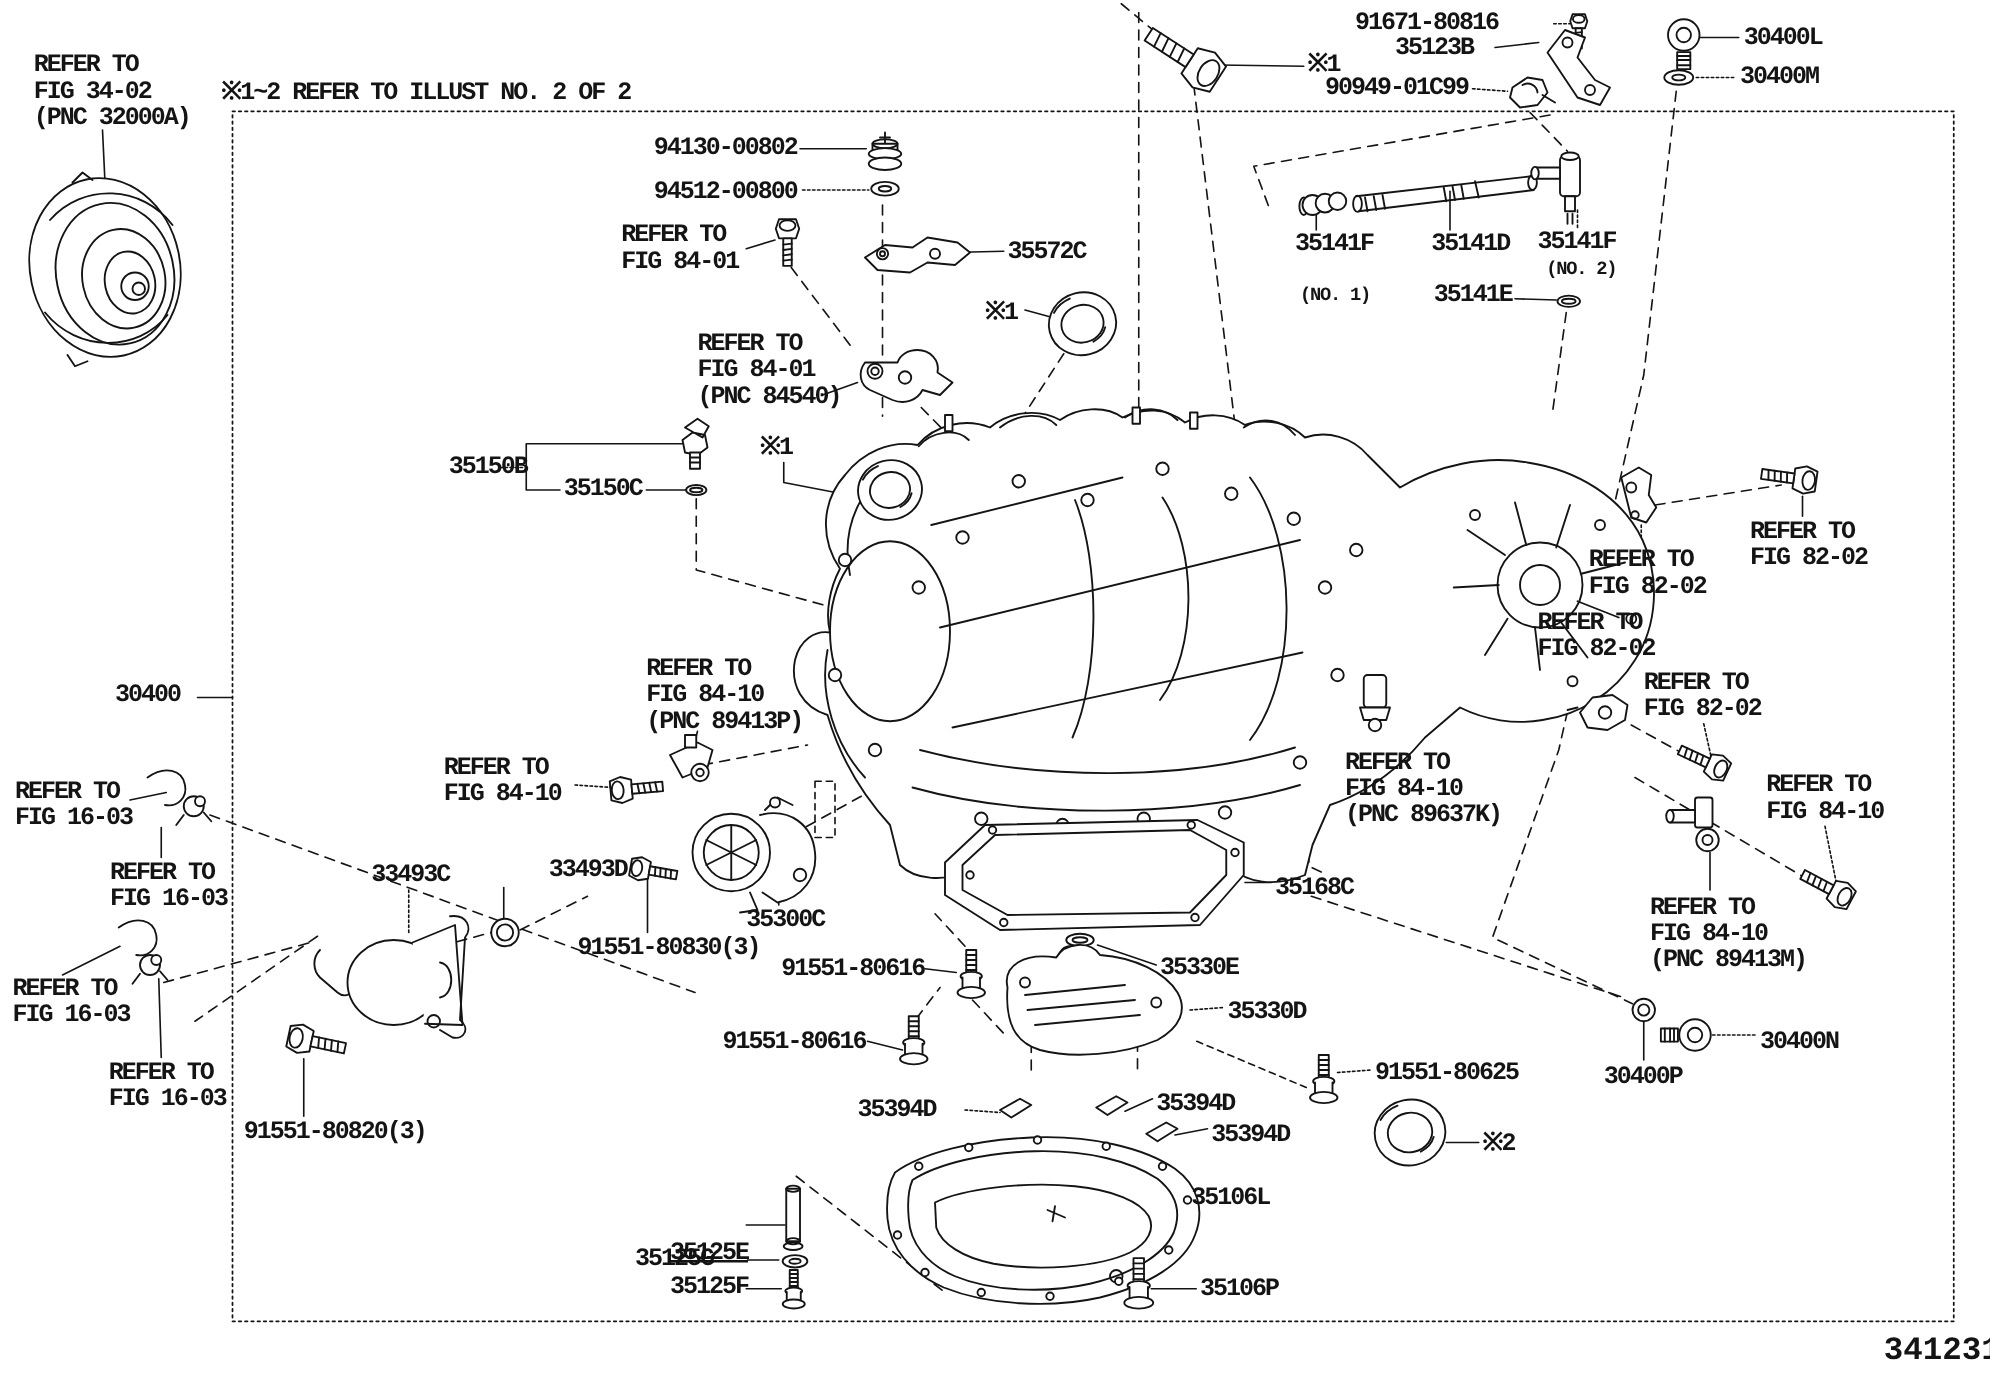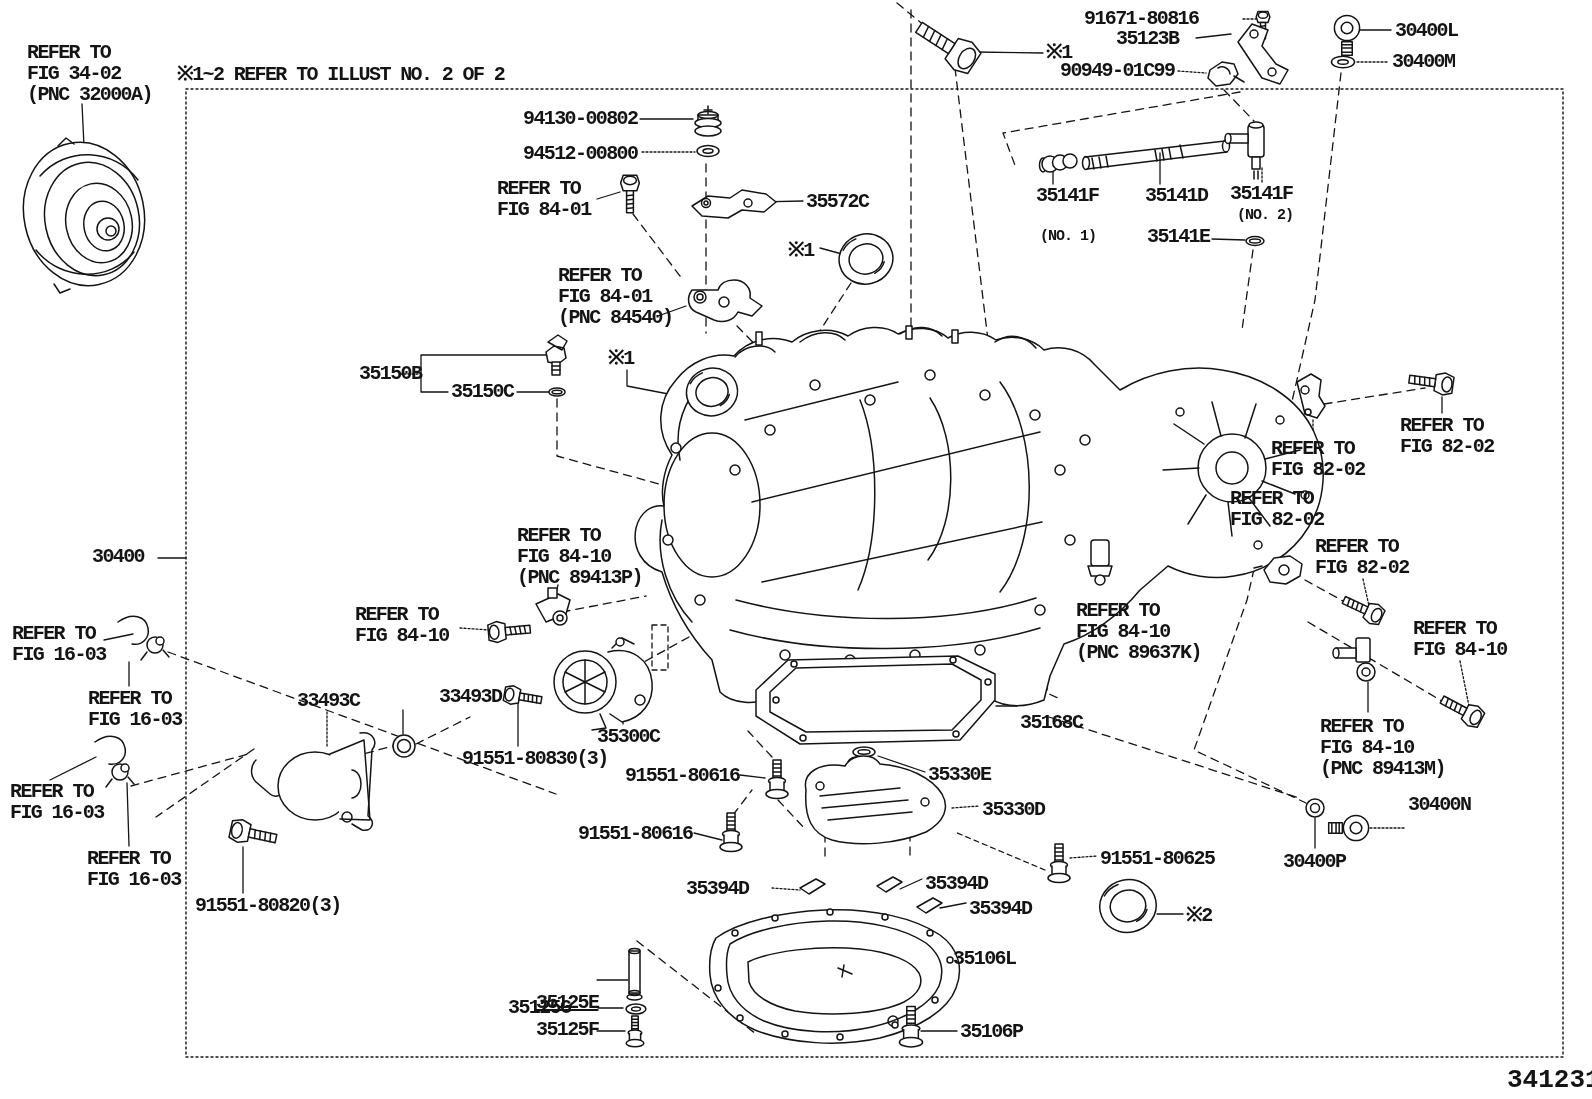--- a/index.html
+++ b/index.html
@@ -528,33 +528,33 @@
     <div class="lbl" style="left: 686px; top: 878px;">35394D</div>
     <div class="lbl" style="left: 925px; top: 873px;">35394D</div>
     <div class="lbl" style="left: 969px; top: 898px;">35394D</div>
     <div class="lbl" style="left: 1100px; top: 848px;">91551-80625</div>
     <div class="lbl" style="left: 1186px; top: 905px;">※2</div>
     <div class="lbl" style="left: 953px; top: 948px;">35106L</div>
     <div class="lbl" style="left: 536px; top: 992px; text-decoration: underline;">35125E</div>
     <div class="lbl" style="left: 508px; top: 997px;">35125G</div>
     <div class="lbl" style="left: 536px; top: 1019px;">35125F</div>
     <div class="lbl" style="left: 960px; top: 1021px;">35106P</div>
-    <div class="lbl" style="left: 1020px; top: 700px; margin-top: 12px;">35168C</div>
+    <div class="lbl" style="left: 1020px; top: 700px;">35168C</div>
     <div class="lbl" style="left: 1076px; top: 600px;">REFER TO
 FIG 84-10
 (PNC 89637K)</div>
     <div class="lbl" style="left: 1271px; top: 438px;">REFER TO
 FIG 82-02</div>
     <div class="lbl" style="left: 1400px; top: 415px;">REFER TO
 FIG 82-02</div>
     <div class="lbl" style="left: 1230px; top: 488px;">REFER TO
 FIG 82-02</div>
     <div class="lbl" style="left: 1315px; top: 536px;">REFER TO
 FIG 82-02</div>
     <div class="lbl" style="left: 1413px; top: 618px;">REFER TO
 FIG 84-10</div>
     <div class="lbl" style="left: 1320px; top: 716px;">REFER TO
 FIG 84-10
 (PNC 89413M)</div>
-    <div class="lbl" style="left: 1408px; top: 794px; font-family: Liberation Mono, monospace;">30400N</div>
+    <div class="lbl" style="left: 1408px; top: 823px; font-family: Liberation Mono, monospace;">30400N</div>
     <div class="lbl" style="left: 1283px; top: 851px;">30400P</div>
     <div class="lbl doc" style="left: 1507px; top: 1070px;">341231</div>
   </div>
 
 </body></html>

